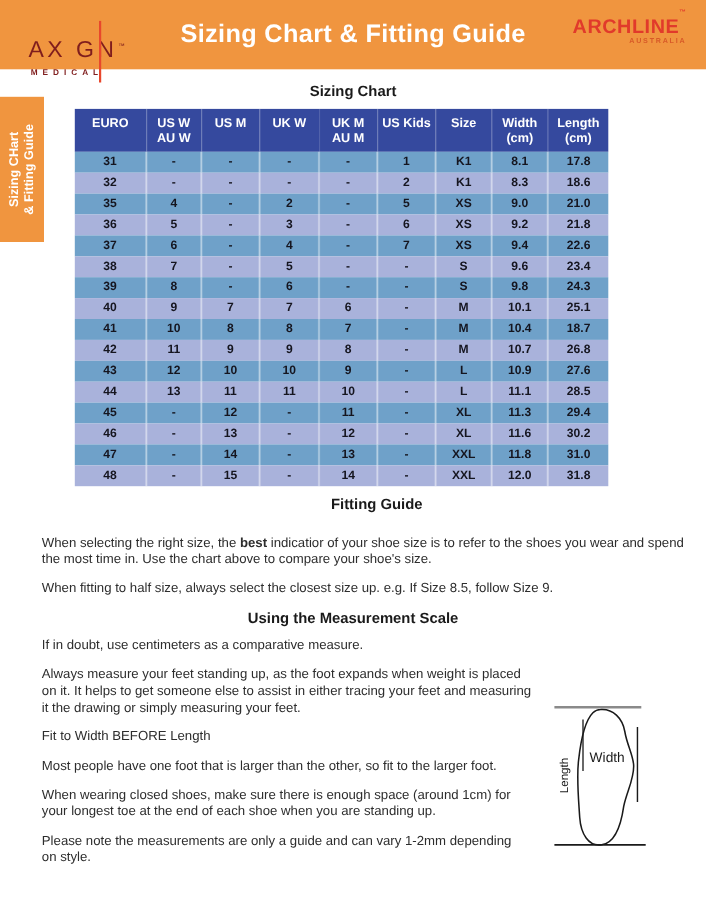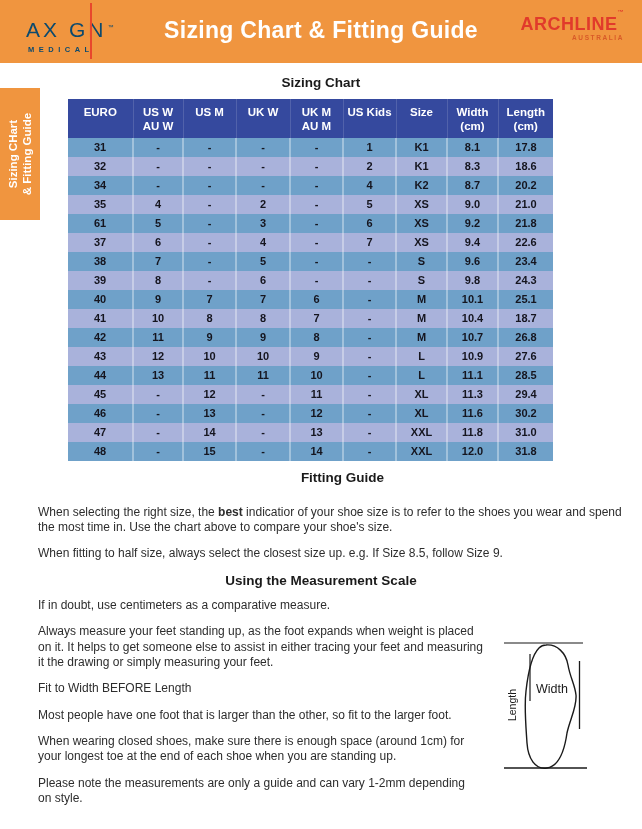--- a/index.html
+++ b/index.html
@@ -2,21 +2,21 @@
 <html><head>
 <meta charset="utf-8">
 <style>
   * { margin:0; padding:0; box-sizing:border-box; }
   html,body { background:#ffffff; }
   body { width:642px; font-family:"Liberation Sans","DejaVu Sans",sans-serif; }
   .page { position:relative; width:642px; height:829px; background:#fff; overflow:hidden; }
 
   
   .banner { position:relative; width:642px; height:63px; background:#F0953F; }
-  .axign-logo { position:absolute; left:26px; top:9px; width:120px; color:#0c4a6e; }
+  .axign-logo { position:absolute; left:26px; top:25px; width:120px; color:#7f1d1d; }
   .axign-word { position:relative; display:flex; align-items:baseline; font-size:21px; font-weight:400; letter-spacing:3px; padding-top:9px; }
   .axign-gap { display:inline-block; width:9px; }
   .axign-redline { position:absolute; left:64px; top:-6px; width:2px; height:56px; background:#E8472C; }
   .axign-tm { font-size:6px; vertical-align:top; position:relative; top:-8px; margin-left:1px; }
   .axign-sub { font-size:7.5px; font-weight:700; letter-spacing:4.5px; margin-top:3px; padding-left:2px; }
   .banner-title { position:absolute; left:0; right:0; top:17px; text-align:center; color:#fff; font-size:23px; font-weight:700; letter-spacing:0.3px; }
   .archline-logo { position:absolute; right:18px; top:15px; text-align:right; }
   .arch-word { color:#E13A2B; font-size:18px; font-weight:700; letter-spacing:0.5px; line-height:1; }
   .arch-tm { font-size:6px; vertical-align:top; position:relative; top:-6px; }
   .arch-sub { color:#D85A28; font-size:6.5px; font-weight:700; letter-spacing:1.6px; margin-top:1px; }
@@ -156,43 +156,32 @@
             <td>-</td>
             <td>-</td>
             <td>-</td>
             <td>-</td>
             <td>2</td>
             <td>K1</td>
             <td>8.3</td>
             <td>18.6</td>
           </tr>
           <tr>
-            <td>34</td>
-            <td>-</td>
-            <td>-</td>
-            <td>-</td>
-            <td>-</td>
-            <td>4</td>
-            <td>K2</td>
-            <td>8.7</td>
-            <td>20.2</td>
-          </tr>
-          <tr>
             <td>35</td>
             <td>4</td>
             <td>-</td>
             <td>2</td>
             <td>-</td>
             <td>5</td>
             <td>XS</td>
             <td>9.0</td>
             <td>21.0</td>
           </tr>
           <tr>
-            <td>61</td>
+            <td>36</td>
             <td>5</td>
             <td>-</td>
             <td>3</td>
             <td>-</td>
             <td>6</td>
             <td>XS</td>
             <td>9.2</td>
             <td>21.8</td>
           </tr>
           <tr>

